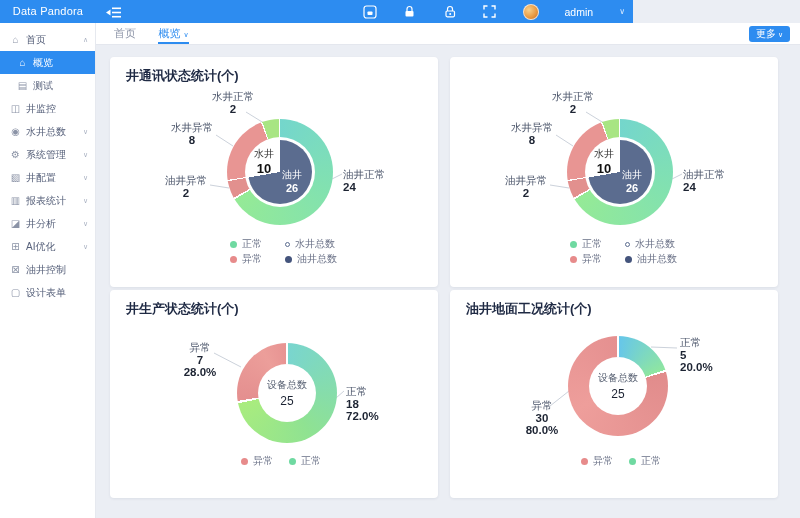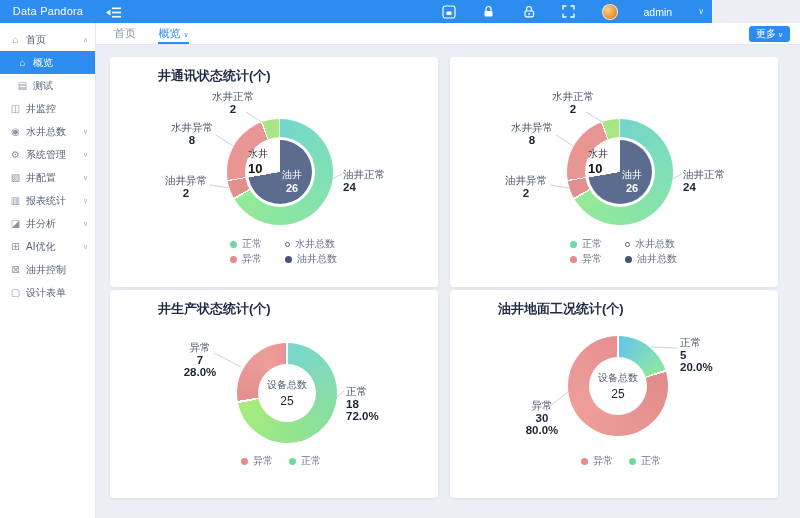--- a/index.html
+++ b/index.html
@@ -1,20 +1,20 @@
 <!DOCTYPE html>
 <html><head>
 <meta charset="utf-8">
 <style>
   * { margin:0; padding:0; box-sizing:border-box; }
   html,body { width:800px; height:518px; overflow:hidden; font-family:"Liberation Sans","DejaVu Sans",sans-serif; }
   body { position:relative; background:#ebeef4; }
 
   
-  .header { position:absolute; left:0; top:0; width:712px; height:23px; background:#2d8cf0; z-index:20; }
+  .header { position:absolute; left:0; top:0; width:633px; height:23px; background:#2d8cf0; z-index:20; }
   .logo { position:absolute; left:0; top:0; width:96px; height:23px; line-height:23px; text-align:center;
           color:#fff; font-size:11px; letter-spacing:.2px; }
   .fold { position:absolute; left:106px; top:5px; width:16px; height:13px; cursor:pointer; }
   .hright { position:absolute; right:8px; top:0; height:23px; display:flex; align-items:center; gap:26px; }
   .hicon { width:14px; height:14px; display:flex; align-items:center; justify-content:center; cursor:pointer; }
   .avatar { width:16px; height:16px; border-radius:50%; background:radial-gradient(circle at 35% 35%, #f8d08a, #e8973f 60%, #b96a2a); border:1px solid rgba(255,255,255,.7); cursor:pointer; }
   .uname { color:#fff; font-size:10.5px; cursor:pointer; }
   .ucaret { color:#d7e9ff; font-size:8px; cursor:pointer; }
 
   
@@ -36,34 +36,34 @@
              color:#fff; font-size:10px; line-height:16px; cursor:pointer; font-family:inherit; }
   .morebtn .mcaret { font-size:7px; margin-left:2px; }
 
   
   .main { position:absolute; left:96px; top:45px; width:704px; height:473px; background:#ebeef4; }
   .card { position:absolute; background:#fff; border-radius:4px; box-shadow:0 1px 3px rgba(10,30,60,.07); }
   .c1 { left:14px;  top:12px;  width:328px; height:230px; }
   .c2 { left:354px; top:12px;  width:328px; height:230px; }
   .c3 { left:14px;  top:245px; width:328px; height:208px; }
   .c4 { left:354px; top:245px; width:328px; height:208px; }
-  .ctitle { position:absolute; left:16px; top:10px; font-size:13px; font-weight:bold; color:#1f2a44;margin-left:32px; }
+  .ctitle { position:absolute; left:16px; top:10px; font-size:13px; font-weight:bold; color:#1f2a44; }
 
   .leaders { position:absolute; left:0; top:0; pointer-events:none; }
 
   
   .donut { position:absolute; border-radius:50%; cursor:pointer; }
   .dA { width:106px; height:106px; left:117px; top:62px;
         background:conic-gradient(#74d6cc 0deg,#83e2ae 118deg,#95ea96 239deg,#fff 239deg 241deg,
                    #e2908e 241deg 260deg,#fff 260deg 261.5deg,#e89593 261.5deg 339deg,
                    #fff 339deg 340.5deg,#a8e583 340.5deg 358.8deg,#fff 358.8deg 360deg); }
   .holeA { position:absolute; width:70px; height:70px; left:135px; top:80px; border-radius:50%; background:#fff; }
   .discA { position:absolute; width:64px; height:64px; left:138px; top:83px; border-radius:50%;
            background:conic-gradient(#5b6c8f 0deg 260deg,#fff 260deg 360deg); }
-  .dwater { position:absolute; left:0; top:7px; width:32px; }
+  .dwater { position:absolute; left:0; top:7px; width:32px; text-align:center; }
   .dwater .n { font-size:10px; color:#333; }
   .dwater .v { font-size:13px; font-weight:bold; color:#111; }
   .doil { position:absolute; left:24px; top:28px; width:40px; text-align:center; color:#fff; }
   .doil .n { font-size:10px; }
   .doil .v { font-size:11px; font-weight:bold; }
 
   .dC3 { width:100px; height:100px; left:127px; top:53px;
          background:conic-gradient(#fff 0deg 1deg,#79d5cf 1deg,#8fe292 150deg,#a9ec7e 258deg,
                     #fff 258deg 261deg,#e48f8f 261deg,#ec9e9a 330deg,#e79392 359deg,#fff 359deg 360deg); }
   .discC3 { position:absolute; width:58px; height:58px; left:148px; top:74px; border-radius:50%; background:#fff; }

